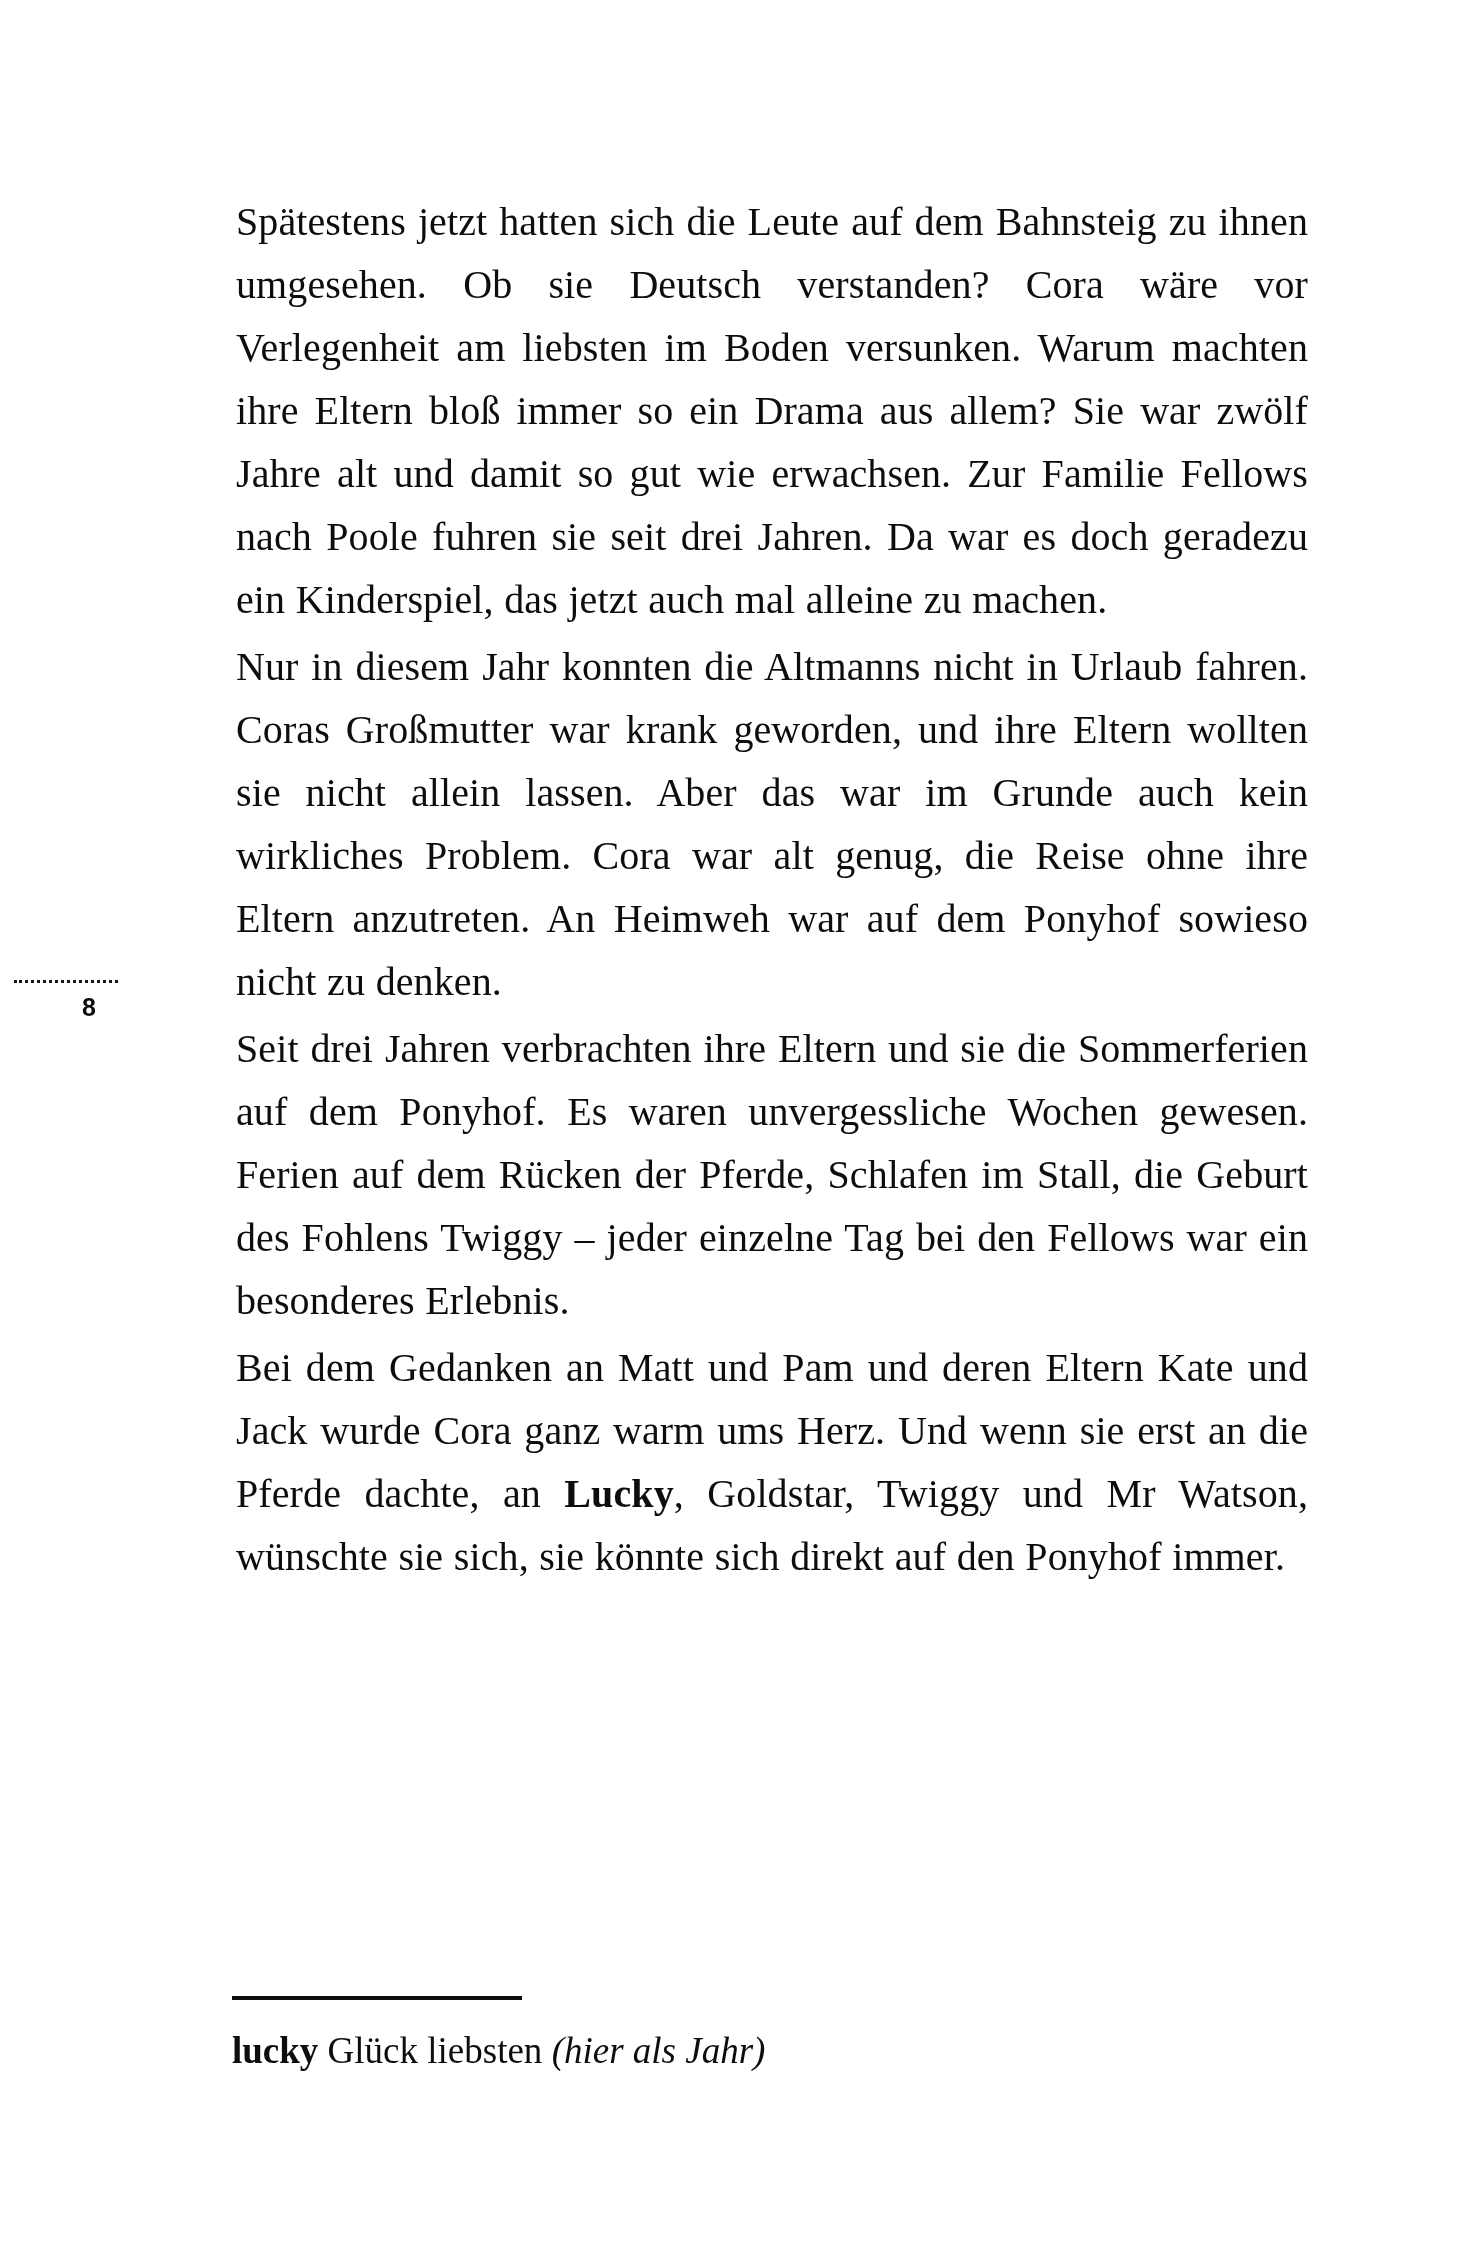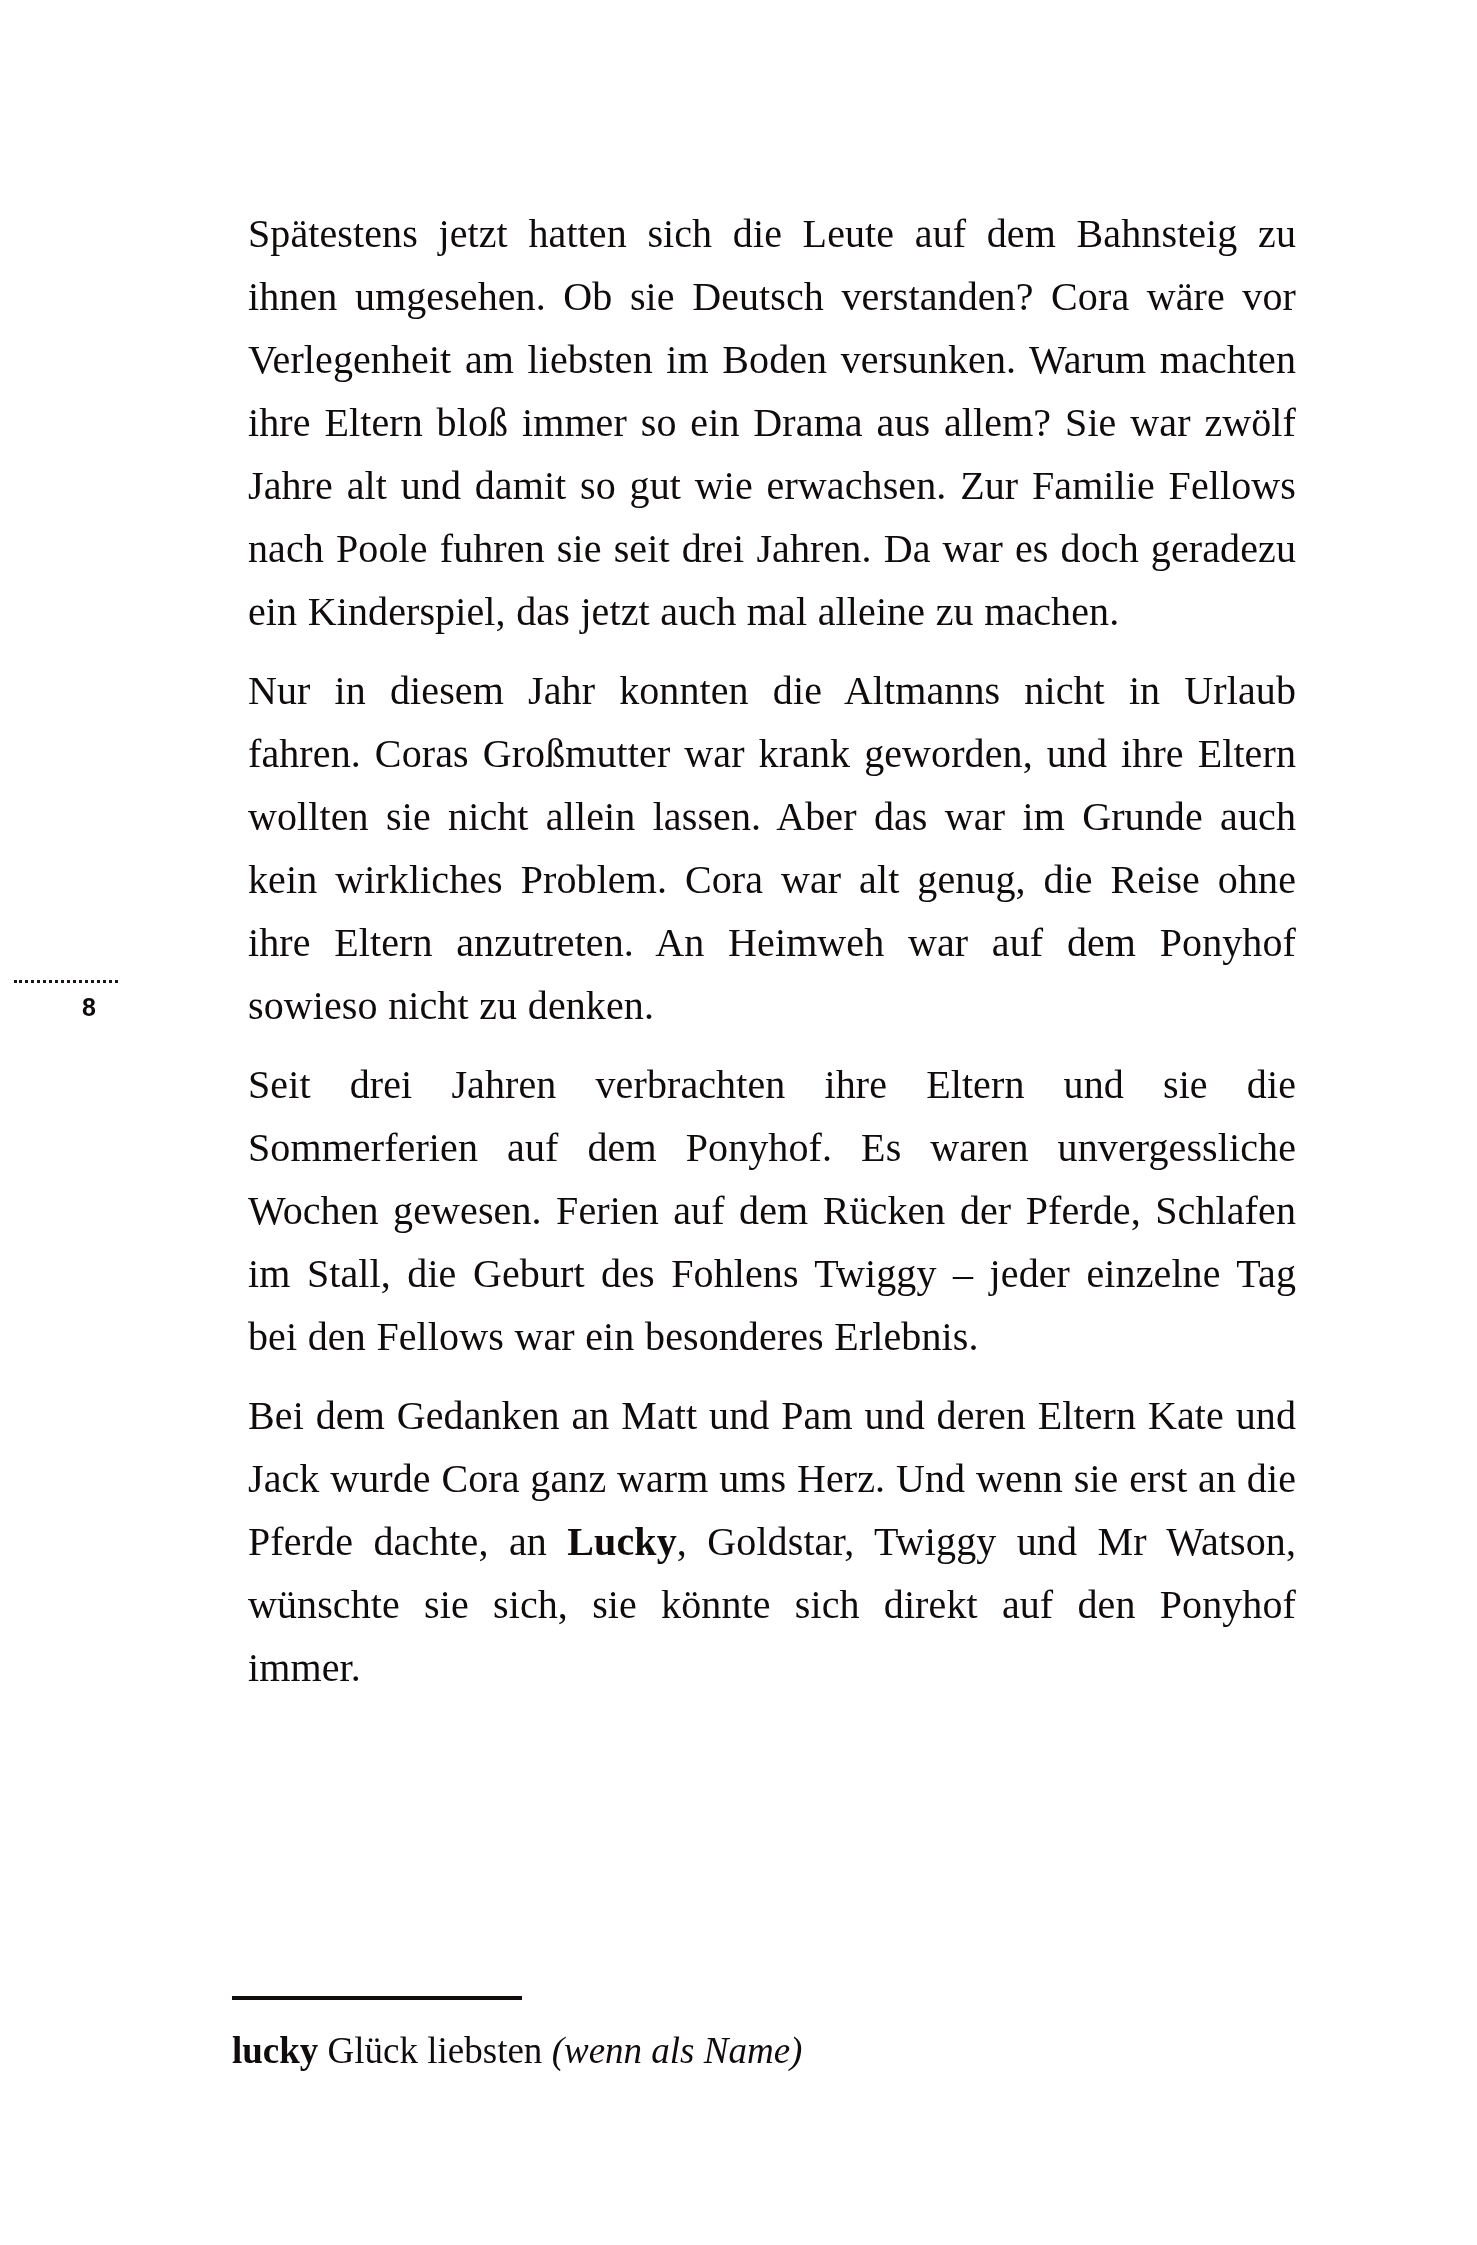--- a/index.html
+++ b/index.html
@@ -48,21 +48,21 @@
   }
 
   .textblock {
     position: absolute;
     left: 232px;
     top: 186px;
     width: 1080px;
   }
 
   p.body {
-    margin: 16px;
+    margin: 4px;
     font-size: 40px;
     line-height: 63px;
     text-align: justify;
     text-justify: inter-word;
     letter-spacing: 0.1px;
     word-spacing: 0.5px;
   }
   p.body:last-child {
     text-align-last: left;
   }
@@ -111,16 +111,16 @@
 
   <div class="textblock">
     <p class="body">Spätestens jetzt hatten sich die Leute auf dem Bahnsteig zu ihnen umgesehen. Ob sie Deutsch verstanden? Cora wäre vor Verlegenheit am liebsten im Boden versunken. Warum machten ihre Eltern bloß immer so ein Drama aus allem? Sie war zwölf Jahre alt und damit so gut wie erwachsen. Zur Familie Fellows nach Poole fuhren sie seit drei Jahren. Da war es doch geradezu ein Kinderspiel, das jetzt auch mal alleine zu machen.</p>
     <p class="body">Nur in diesem Jahr konnten die Altmanns nicht in Urlaub fahren. Coras Großmutter war krank geworden, und ihre Eltern wollten sie nicht allein lassen. Aber das war im Grunde auch kein wirkliches Problem. Cora war alt genug, die Reise ohne ihre Eltern anzutreten. An Heimweh war auf dem Ponyhof sowieso nicht zu denken.</p>
     <p class="body">Seit drei Jahren verbrachten ihre Eltern und sie die Sommerferien auf dem Ponyhof. Es waren unvergessliche Wochen gewesen. Ferien auf dem Rücken der Pferde, Schlafen im Stall, die Geburt des Fohlens Twiggy – jeder einzelne Tag bei den Fellows war ein besonderes Erlebnis.</p>
     <p class="body"><span>Bei dem Gedanken an Matt und Pam und deren Eltern Kate und Jack wurde Cora ganz warm ums Herz. Und wenn sie erst an die Pferde dachte, an </span><b class="bold">Lucky</b><span>, Goldstar, Twiggy und Mr Watson, wünschte sie sich, sie könnte sich direkt auf den Ponyhof immer.</span></p>
   </div>
 
   <div class="footnote">
     <div class="footnote-rule"></div>
-    <div class="footnote-text"><span class="footnote-term">lucky</span><span class="footnote-gloss"> Glück liebsten </span><span class="footnote-note">(wenn als Name)</span></div>
+    <div class="footnote-text"><span class="footnote-term">lucky</span><span class="footnote-gloss"> Glück liebsten </span><span class="footnote-note">(hier als Jahr)</span></div>
   </div>
 
 </div>
 
 </body></html>

